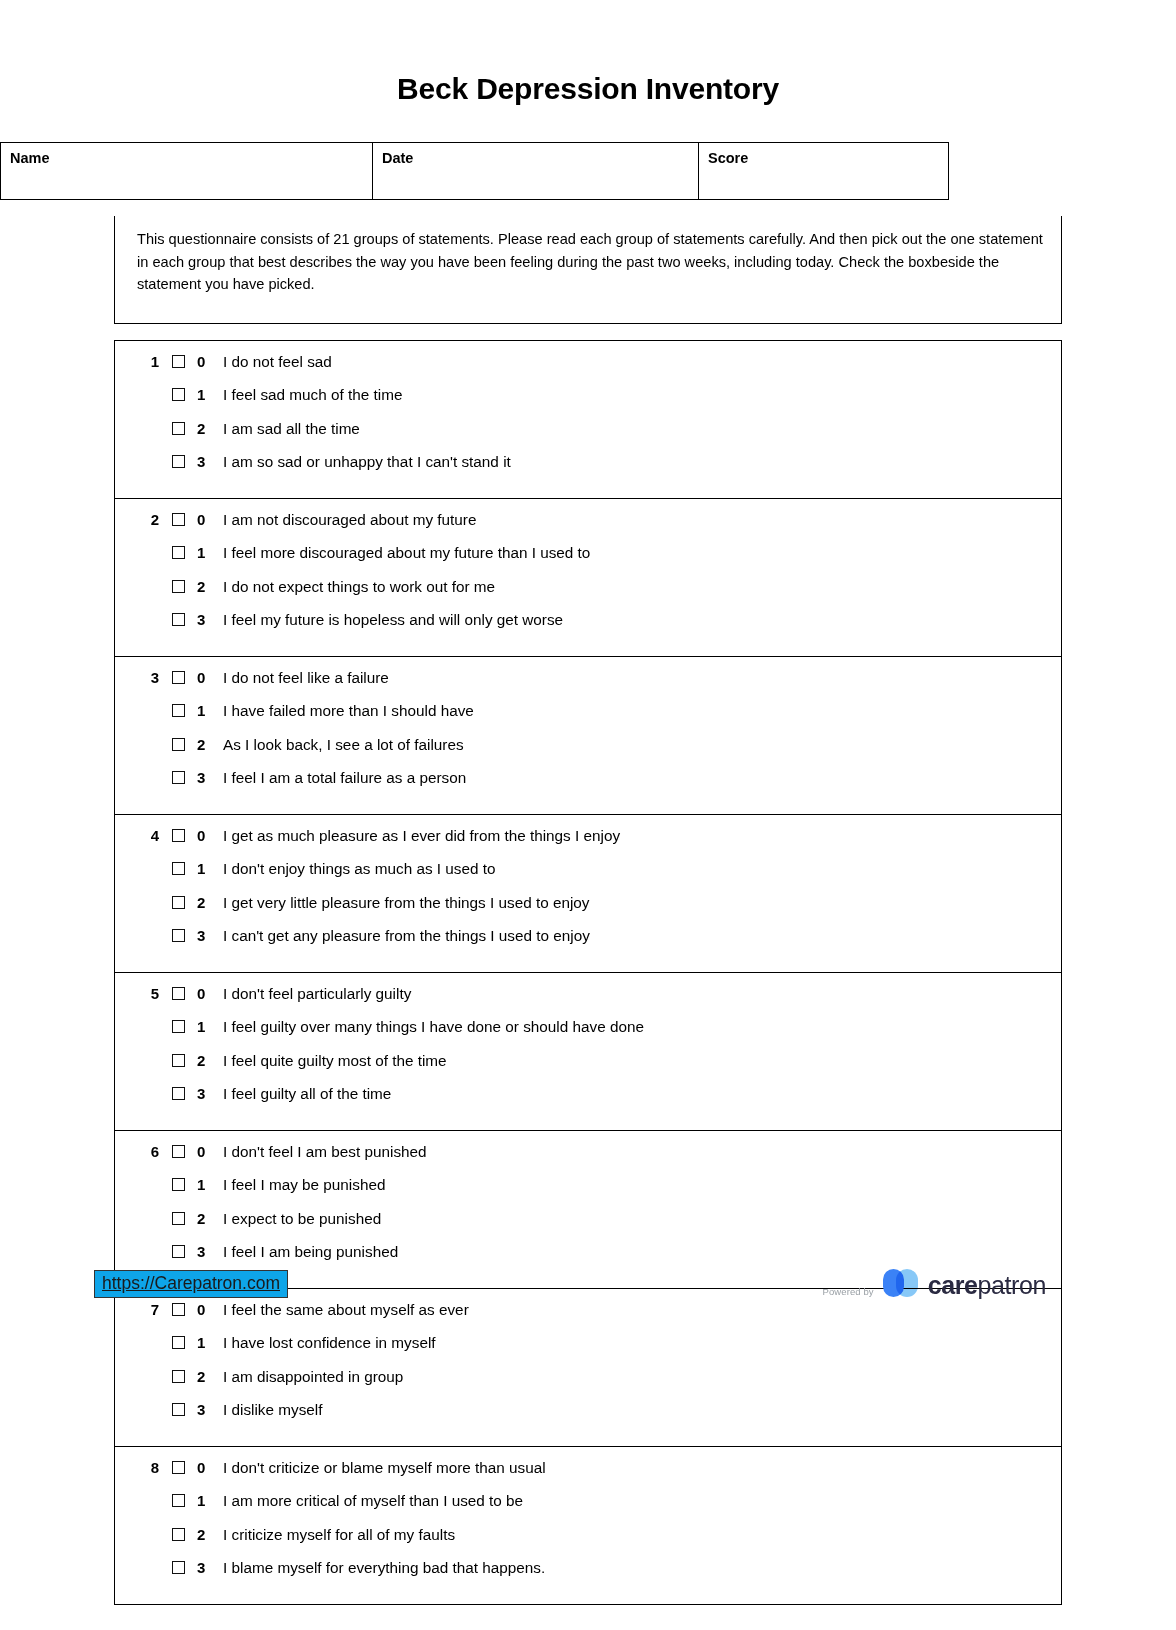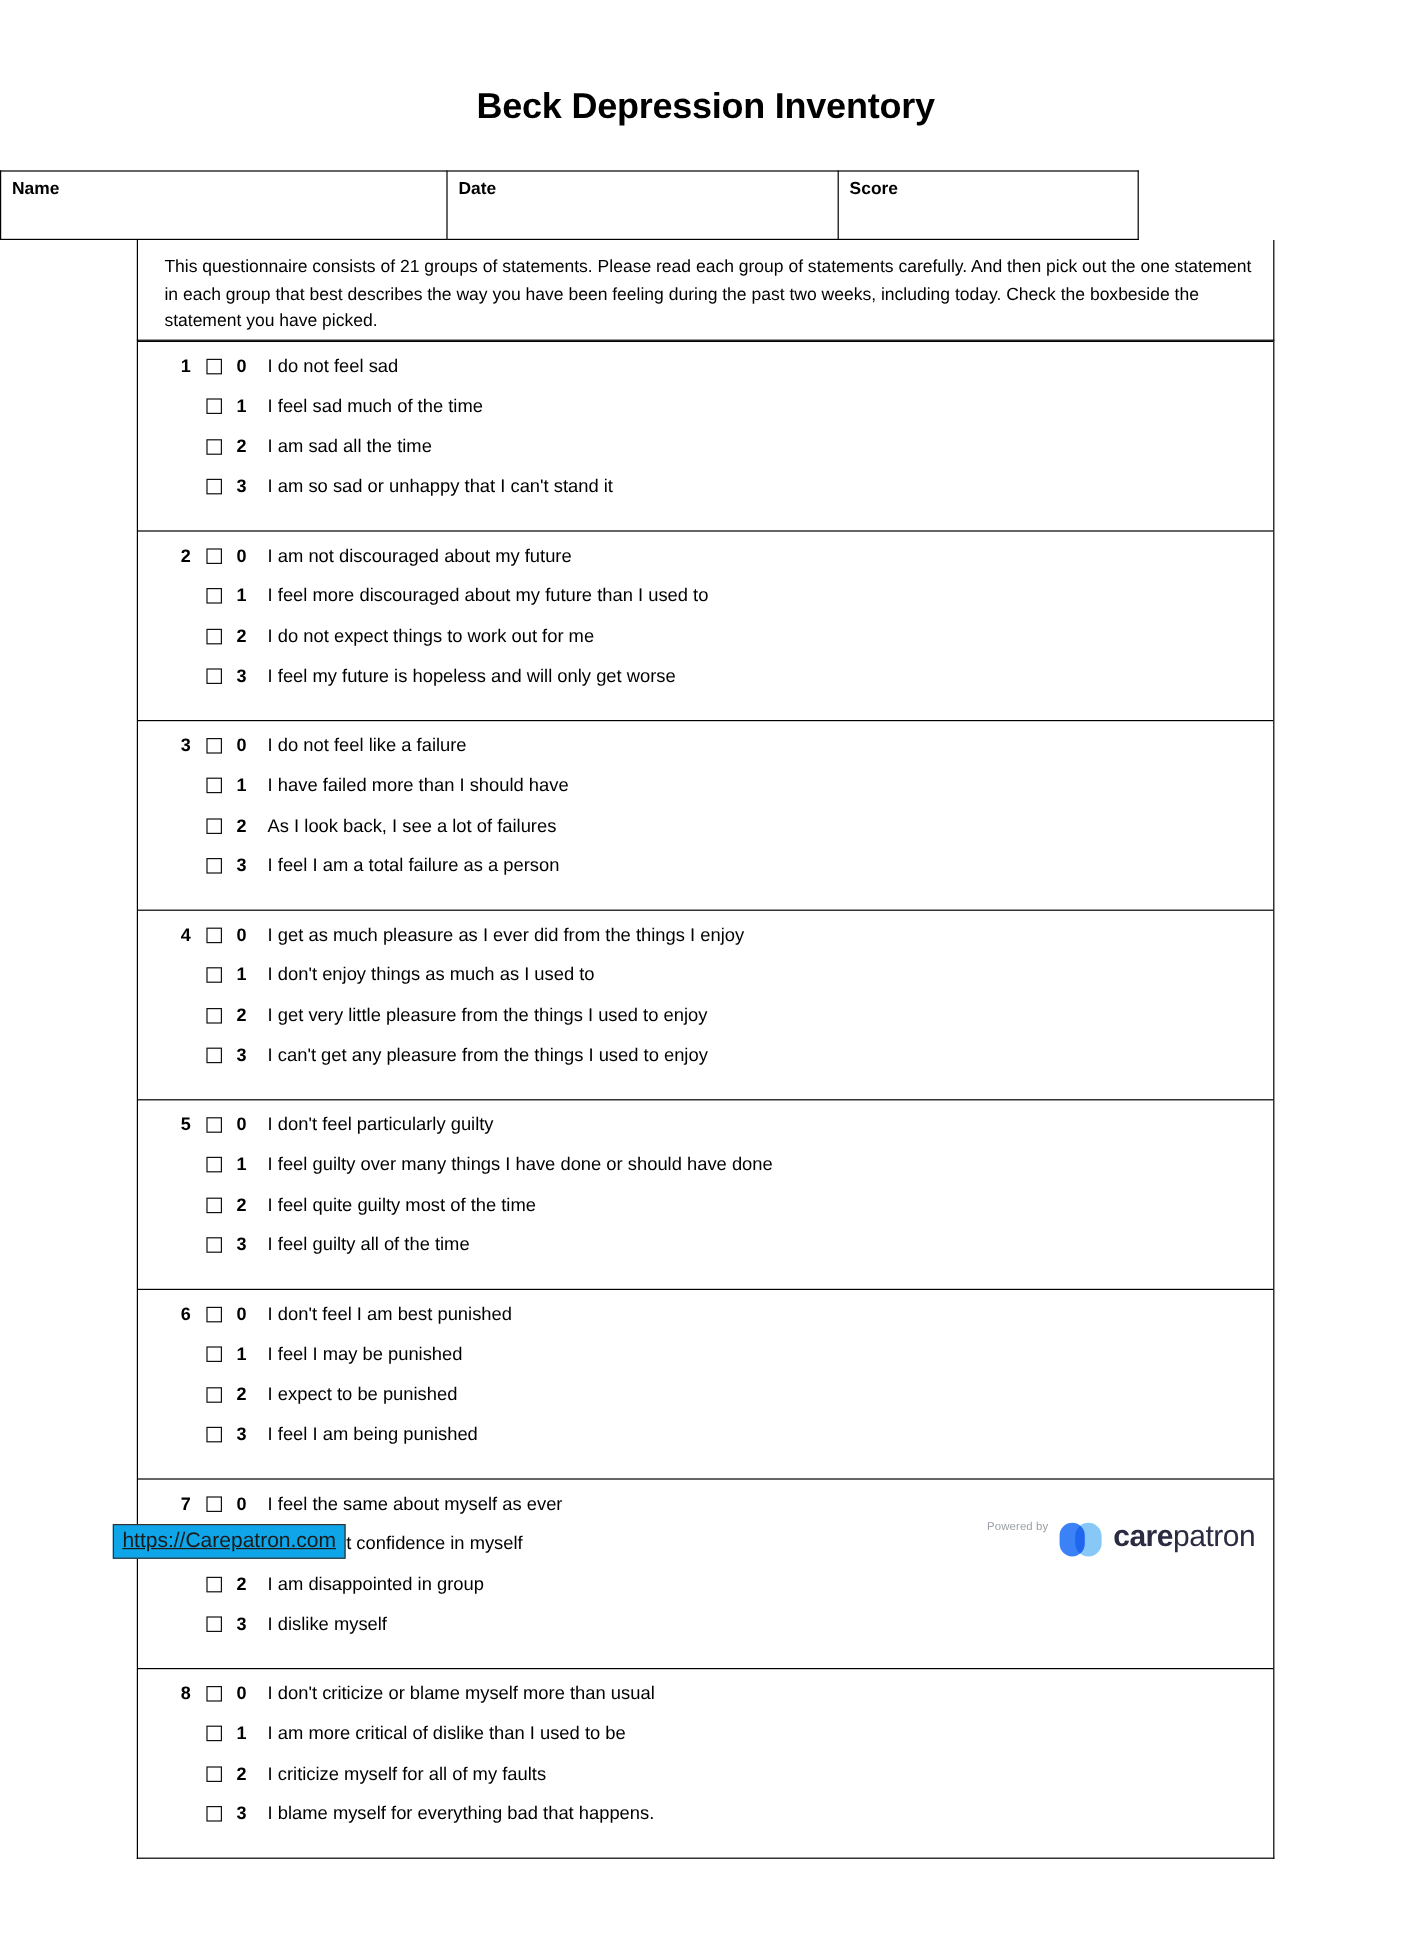--- a/index.html
+++ b/index.html
@@ -53,24 +53,24 @@
     font-size: 14.5px;
     font-weight: bold;
   }
   .hdr-name  { width: 372px; }
   .hdr-date  { width: 326px; }
   .hdr-score { width: 250px; }
 
   
   .instructions {
     width: 948px;
-    margin: 0 auto;
+    margin: 16px auto;
     border: 1.6px solid #000;
     border-top: none;
-    padding: 12px 14px 3px 22px;
+    padding: 12px 14px 27px 22px;
     font-size: 14.6px;
     line-height: 1.55;
     text-align: left;
   }
 
   
   .questions {
     width: 948px;
     margin: 0 auto;
     border-left: 1.6px solid #000;
@@ -146,21 +146,21 @@
     color: #1a1a1a;
     text-decoration: underline;
     line-height: 1.1;
     display: inline-block;
   }
   .brand {
     position: absolute;
     right: 130px;
     top: 26px;
     display: flex;
-    align-items: flex-start;
+    align-items: flex-end;
     gap: 9px;
   }
   .powered {
     font-size: 9.5px;
     color: #9aa0a6;
     line-height: 1;
     padding-bottom: 2px;
     letter-spacing: 0.1px;
   }
   .logo-mark {
@@ -466,21 +466,21 @@
           </div>
           <div class="opt-score">0</div>
           <div class="opt-text">I don't criticize or blame myself more than usual</div>
         </div>
         <div class="opt-row">
           <div class="q-num"></div>
           <div class="cbox-cell">
             <span class="cbox"></span>
           </div>
           <div class="opt-score">1</div>
-          <div class="opt-text">I am more critical of dislike than I used to be</div>
+          <div class="opt-text">I am more critical of myself than I used to be</div>
         </div>
         <div class="opt-row">
           <div class="q-num"></div>
           <div class="cbox-cell">
             <span class="cbox"></span>
           </div>
           <div class="opt-score">2</div>
           <div class="opt-text">I criticize myself for all of my faults</div>
         </div>
         <div class="opt-row">

